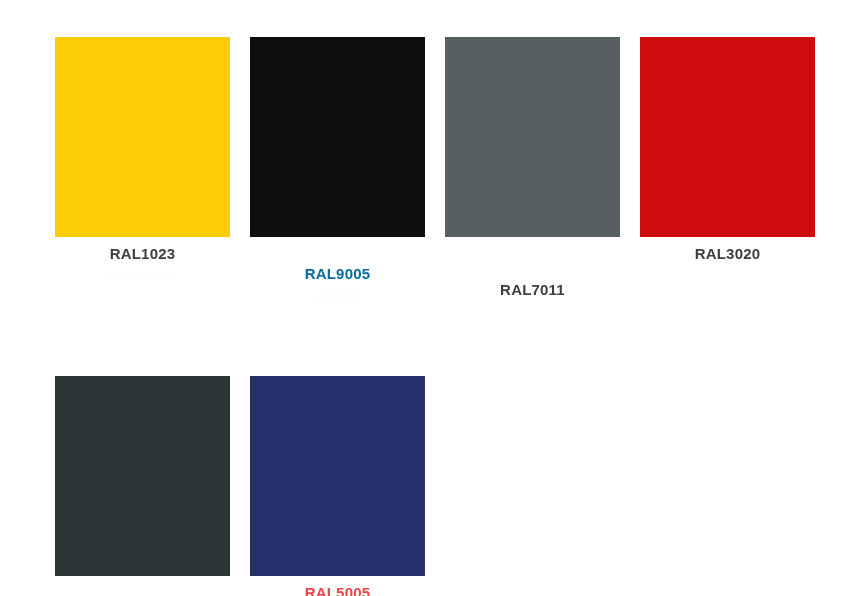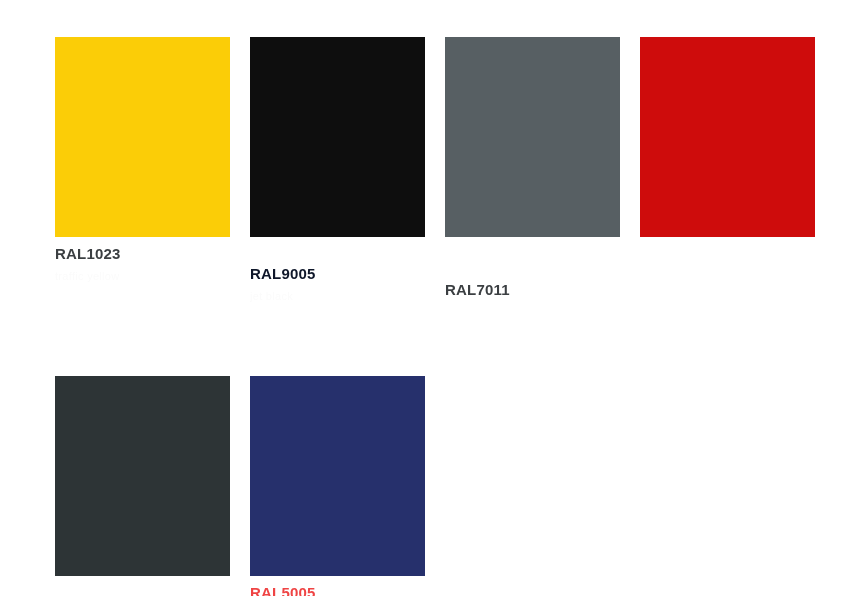--- a/index.html
+++ b/index.html
@@ -29,21 +29,21 @@
     grid-template-columns: repeat(4, 175px);
     grid-template-rows: repeat(2, auto);
     column-gap: 20px;
     row-gap: 57px;
     width: 760px;
   }
 
   .swatch-cell {
     display: flex;
     flex-direction: column;
-    align-items: flex-start;
+    align-items: center;
     width: 175px;
   }
 
   .swatch-chip {
     width: 175px;
     height: 200px;
     display: block;
     background: #cccccc;
   }
 
@@ -78,34 +78,35 @@
   <div class="swatch-grid">
 
     <div class="swatch-cell">
       <span class="swatch-chip" style="background-color: rgb(251, 205, 7);"></span>
       <span class="swatch-label" style="color: rgb(59, 63, 66);">RAL1023</span>
       <span class="swatch-subtext" style="color: rgb(251, 251, 251);">traffic yellow</span>
     </div>
 
     <div class="swatch-cell">
       <span class="swatch-chip" style="background-color: rgb(14, 14, 14);"></span>
-      <span class="swatch-label" style="color: #0f172a; margin-top: 28px;">RAL9005</span>
+      <span class="swatch-label" style="color: #0369a1; margin-top: 28px;">RAL9005</span>
       <span class="swatch-subtext" style="color: rgb(251, 251, 251);">jet black</span>
     </div>
 
 
 
     <div class="swatch-cell">
       <span class="swatch-chip" style="background-color: rgb(87, 95, 99);"></span>
       <span class="swatch-label" style="color: rgb(59, 63, 66); margin-top: 44px;">RAL7011</span>
       <span class="swatch-subtext" style="color: rgb(251, 251, 251);"></span>
     </div>
 
     <div class="swatch-cell">
       <span class="swatch-chip" style="background-color: rgb(206, 12, 12);"></span>
+      <span class="swatch-label" style="color: rgb(59, 63, 66);">RAL3020</span>
       <span class="swatch-subtext" style="color: rgb(251, 251, 251);"></span>
     </div>
 
     <div class="swatch-cell">
       <span class="swatch-chip" style="background-color: rgb(45, 52, 54);"></span>
       <span class="swatch-subtext" style="color: rgb(251, 251, 251);"></span>
     </div>
 
     <div class="swatch-cell">
       <span class="swatch-chip" style="background-color: rgb(38, 48, 108);"></span>

